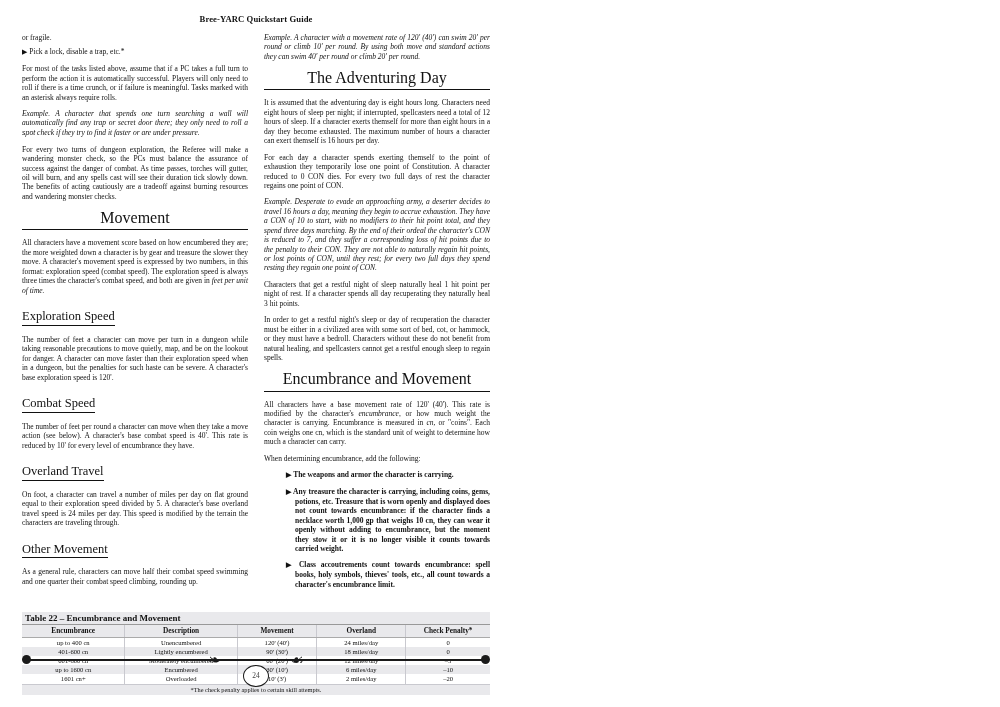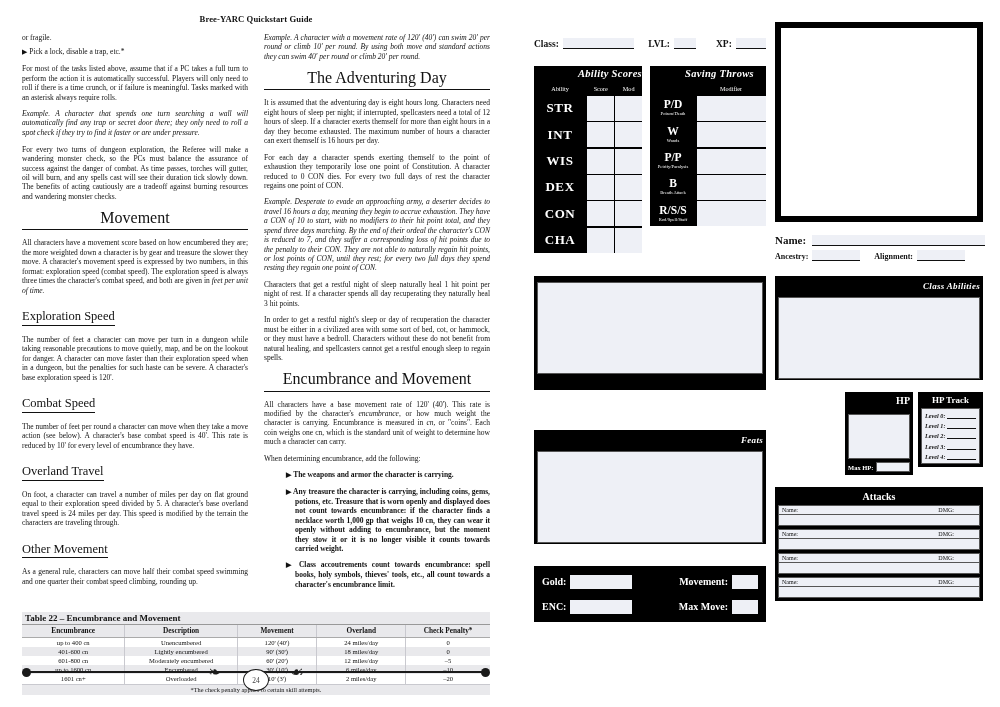--- a/index.html
+++ b/index.html
@@ -4,21 +4,21 @@
 <style>
   * { box-sizing: border-box; }
   html, body { margin:0; padding:0; }
   body {
     width:1000px; height:707px;
     background:#ffffff;
     font-family:"Liberation Serif", serif;
     color:#111;
     overflow:hidden;
   }
-  .spread { position:relative; width:1000px; height:707px; display:flex; }
+  .spread { position:relative; width:1000px; height:707px; display:flex;flex-direction:column; }
 
   
   .page-left {
     position:relative;
     width:512px; height:707px;
     padding:10px 22px 0 22px;
   }
   .running-head {
     text-align:center;
     font-weight:bold;
@@ -121,21 +121,21 @@
     position:absolute; top:10px; left:8px; right:8px;
     height:2px; background:#1a1a1a;
   }
   .footer-rule .dot {
     position:absolute; top:6.5px; width:9px; height:9px;
     border-radius:50%; background:#1a1a1a;
   }
   .footer-rule .dot.l { left:0; }
   .footer-rule .dot.r { right:0; }
   .footer-rule .pg {
-    position:absolute; left:50%; top:8px; transform:translateX(-50%);
+    position:absolute; left:50%; top:16px; transform:translateX(-50%);
     width:26px; height:22px; border-radius:50%;
     border:1.4px solid #1a1a1a; background:#fff;
     display:flex; align-items:center; justify-content:center;
     font-size:7.5px; color:#444;
   }
   .footer-rule .swirl {
     position:absolute; top:3px; font-size:15px; color:#1a1a1a;
     font-family:"DejaVu Sans", sans-serif; line-height:16px;
   }
   .footer-rule .swirl.l { left:calc(50% - 48px); }

